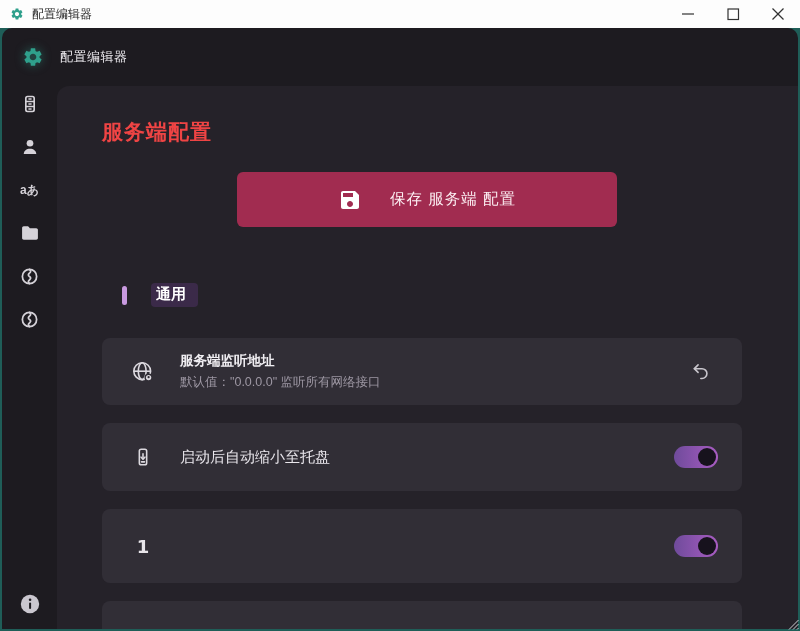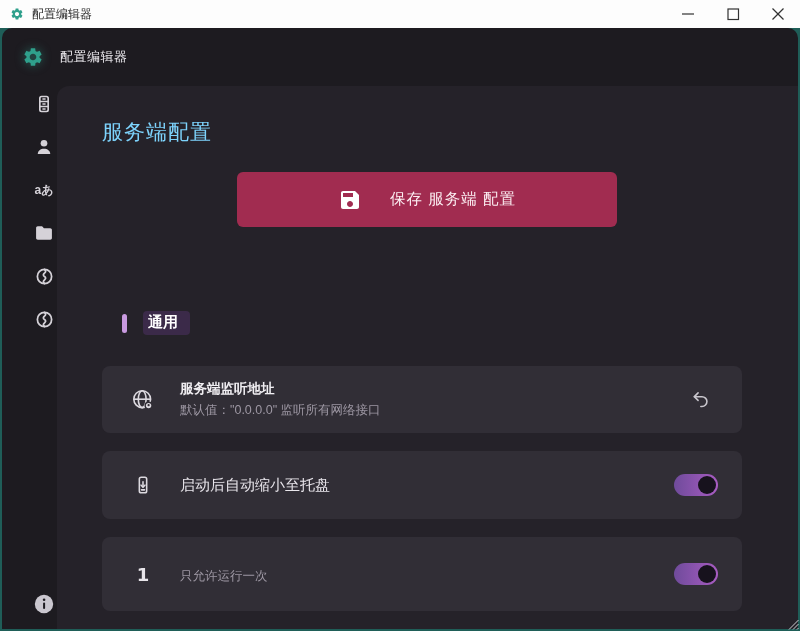--- a/index.html
+++ b/index.html
@@ -40,52 +40,52 @@
     display:flex; align-items:center; gap:16px; padding-left:20px;
   }
   .app-header .gear { filter:drop-shadow(0 0 5px rgba(47,160,140,.55)); display:flex; }
   .app-title { font-size:13px; color:#eceaee; letter-spacing:.5px; }
 
   
   .body-row { flex:1; display:flex; min-height:0; }
 
   .sidebar {
     width:55px; flex:none;
-    display:flex; flex-direction:column; align-items:flex-end;
+    display:flex; flex-direction:column; align-items:center;
     padding-top:6px; gap:19px;
   }
   .nav-btn {
     width:26px; height:24px; border:none; background:transparent; cursor:pointer;
     display:flex; align-items:center; justify-content:center;
     color:#d5d2d8;
   }
   .nav-btn.lang { color:#d5d2d8; font-size:12px; font-weight:bold; letter-spacing:0; }
   .nav-btn.info-bottom { margin-top:auto; margin-bottom:13px; }
 
   
   .main {
     flex:1; min-width:0; background:#252229;
     border-radius:12px 0 0 0; overflow:hidden;
     padding-left:45px;
   }
   .page-title {
-    margin-top:32px; font-size:21px; font-weight:normal; color:#7dd3fc;
+    margin-top:32px; font-size:21px; font-weight:bold; color:#ef4444;
     letter-spacing:1px;
   }
   .save-btn {
     margin:26px 0 0 135px; width:380px; height:55px;
     background:#a12c50; border:none; border-radius:6px; cursor:pointer;
     display:flex; align-items:center; justify-content:center; gap:28px;
     color:#fff;
   }
   .save-btn .label { font-size:15.5px; letter-spacing:1px; color:#fceef2; }
 
   .section-head {
-    margin-top:84px; margin-left:8px;
-    display:flex; align-items:center; gap:16px;padding-left:12px;
+    margin-top:56px; margin-left:8px;
+    display:flex; align-items:center; gap:24px;padding-left:12px;
   }
   .section-bar { width:5px; height:19px; border-radius:3px; background:#c99ae0; }
   .section-label {
     font-size:15px; font-weight:bold; color:#ffffff;
     background:#3b2a49; border-radius:4px; padding:2px 12px 3px 5px;
   }
 
   .cards { margin-top:31px; width:640px; display:flex; flex-direction:column; gap:18px; }
   .card {
     background:#312e36; border-radius:8px;
@@ -300,21 +300,20 @@
               <span class="card-title" style="font-weight:normal;font-size:15px;color:#e9e6ec">启动后自动缩小至托盘</span>
             </span>
             <button class="toggle on">
               <span class="knob"></span>
             </button>
           </div>
 
           <div class="card card-3">
             <span class="card-icon digit">1</span>
             <span class="card-text">
-              <span class="card-sub" style="display:block">只允许运行一次</span>
             </span>
             <button class="toggle on">
               <span class="knob"></span>
             </button>
           </div>
 
           <div class="card card-4"></div>
 
         </div>
       </main>

